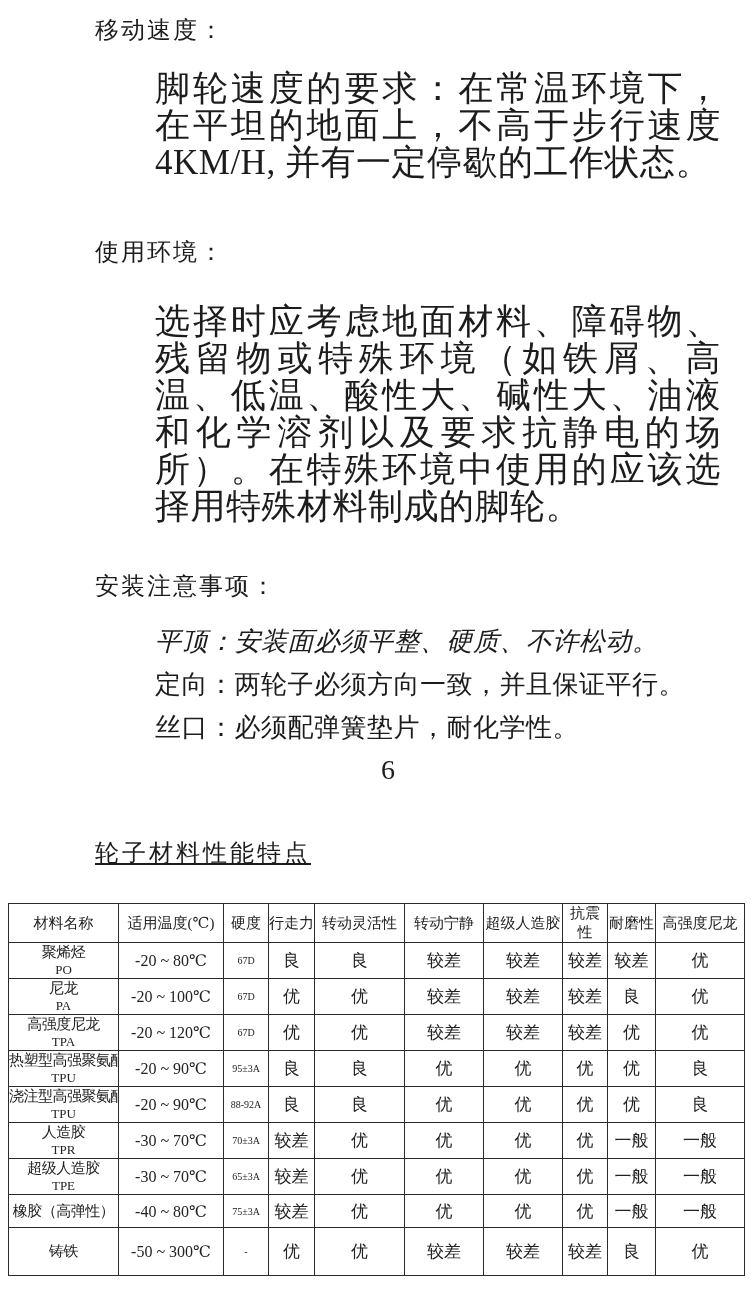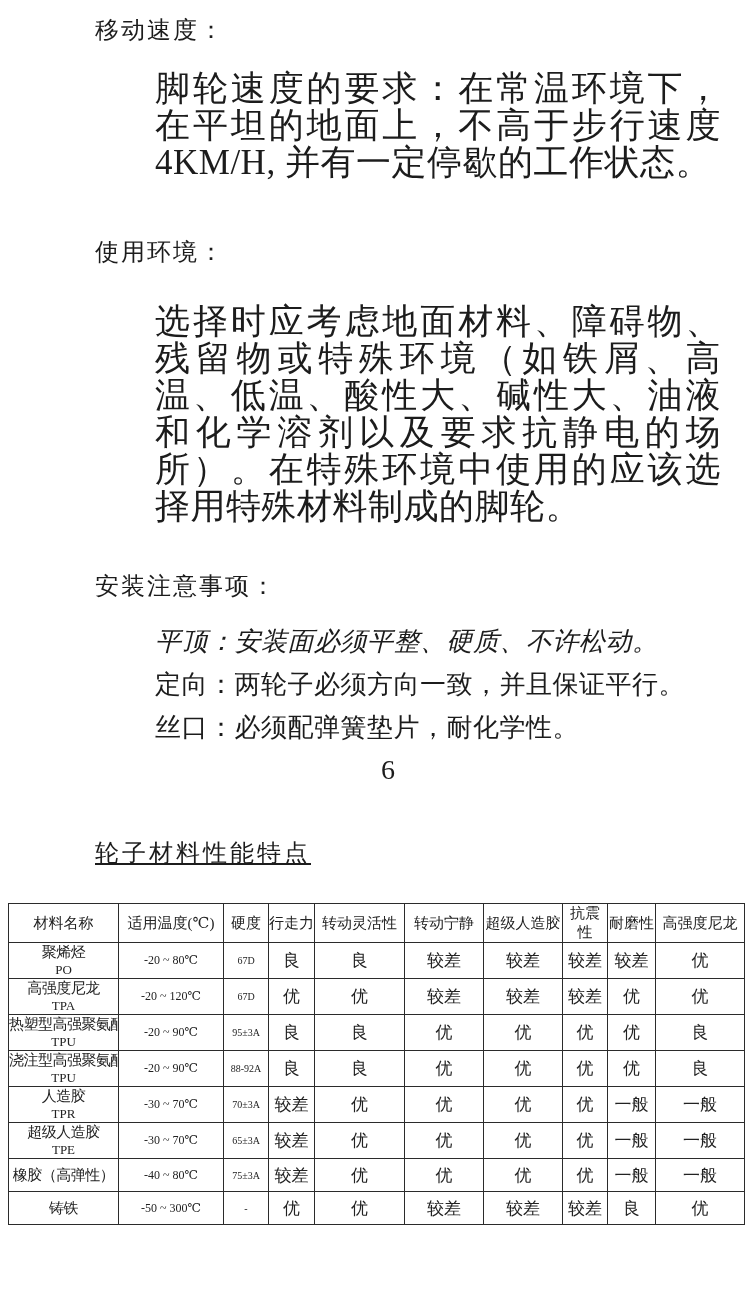--- a/index.html
+++ b/index.html
@@ -71,21 +71,21 @@
   .material-table tbody tr:nth-child(9),
   .material-table tbody tr:nth-child(10) { height: 48px; }
   .material-name {
     font-size: 15px;
     line-height: 19px;
     letter-spacing: -0.5px;
     white-space: nowrap;
   }
   .material-code { font-size: 13px; line-height: 16px; }
   .material-code:empty { display: none; }
-  td.temp-cell { font-size: 12px; white-space: nowrap; }
+  td.temp-cell { font-size: 16px; white-space: nowrap; }
   td.hardness-cell { font-size: 10px; white-space: nowrap; }
 </style>
 </head>
 <body>
 
 <div class="page">
 
   <h2 class="section-heading" id="heading-speed">移动速度：</h2>
 
   <p class="body-paragraph" id="para-speed">脚轮速度的要求：在常温环境下，在平坦的地面上，不高于步行速度4KM/H, 并有一定停歇的工作状态。</p>
@@ -142,20 +142,35 @@
       <td>良</td>
       <td>良</td>
       <td>较差</td>
       <td>较差</td>
       <td>较差</td>
       <td>较差</td>
       <td>优</td>
     </tr>
         <tr>
       <td>
+        <div class="material-name">尼龙</div>
+        <div class="material-code">PA</div>
+      </td>
+      <td class="temp-cell">-20 ~ 100℃</td>
+      <td class="hardness-cell">67D</td>
+      <td>优</td>
+      <td>优</td>
+      <td>较差</td>
+      <td>较差</td>
+      <td>较差</td>
+      <td>良</td>
+      <td>优</td>
+    </tr>
+        <tr>
+      <td>
         <div class="material-name">高强度尼龙</div>
         <div class="material-code">TPA</div>
       </td>
       <td class="temp-cell">-20 ~ 120℃</td>
       <td class="hardness-cell">67D</td>
       <td>优</td>
       <td>优</td>
       <td>较差</td>
       <td>较差</td>
       <td>较差</td>

